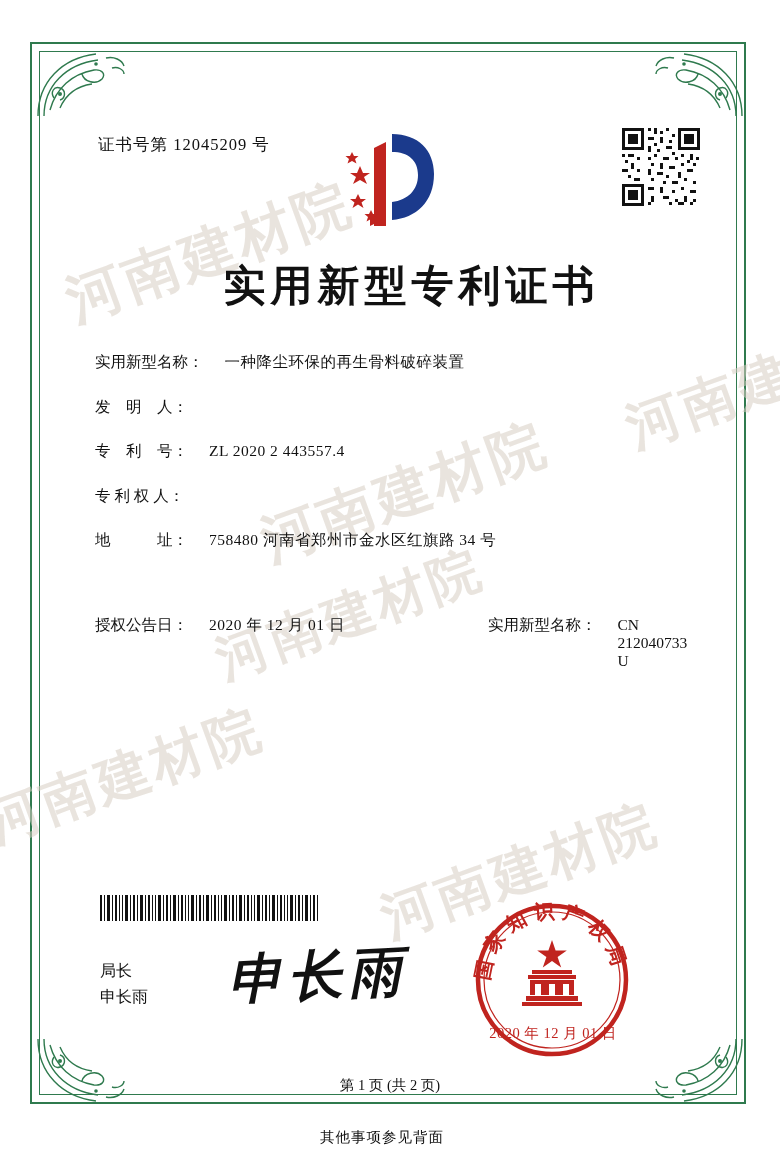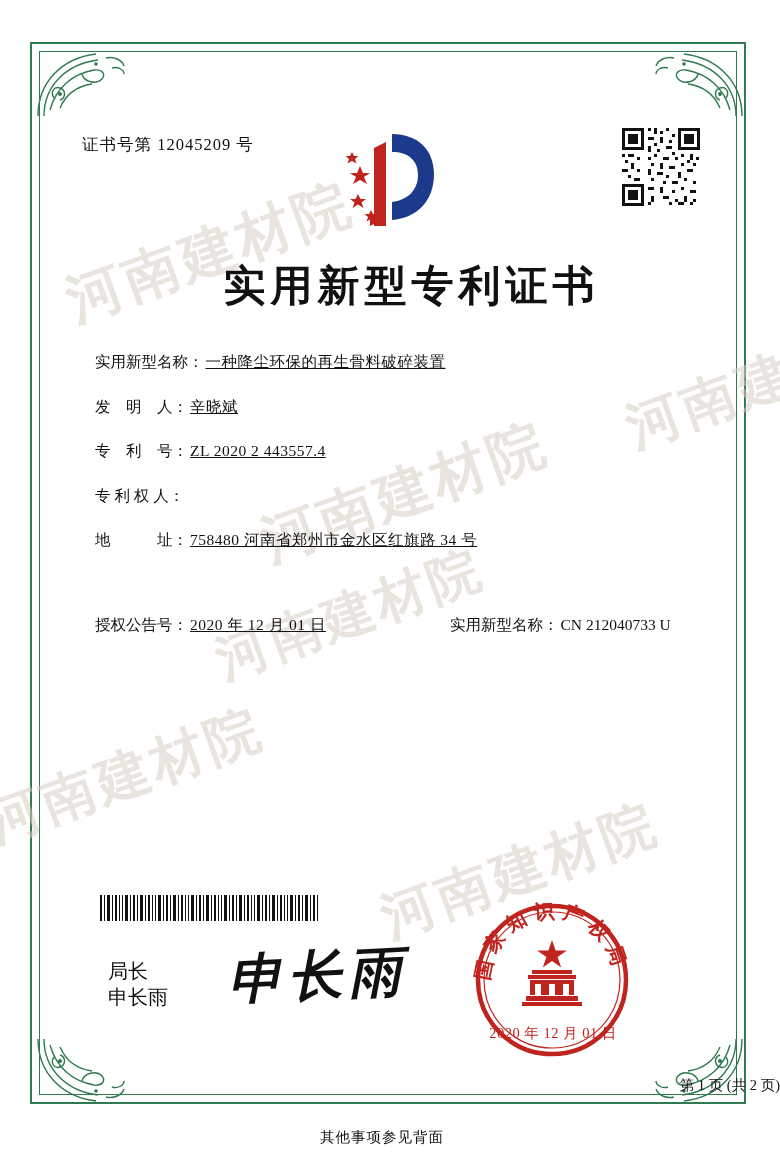--- a/index.html
+++ b/index.html
@@ -70,21 +70,21 @@
   .wm1 { left: 60px;  top: 215px; font-size: 56px; }
   .wm2 { left: 255px; top: 455px; font-size: 56px; }
   .wm3 { left: 210px; top: 580px; font-size: 52px; }
   .wm4 { left: 375px; top: 835px; font-size: 54px; }
   .wm5 { left: 620px; top: 345px; font-size: 54px; }
   .wm6 { left: -20px; top: 740px; font-size: 54px; }
 
   
   .cert-no {
     position: absolute;
-    left: 82px; top: 134px;
+    left: 98px; top: 134px;
     font-size: 16.5px;
     letter-spacing: 1px;
     color: #111;
   }
 
   .logo {
     position: absolute;
     left: 330px; top: 118px;
     width: 124px; height: 122px;
   }
@@ -116,31 +116,31 @@
     left: 95px;
     top: 352px;
     width: 600px;
   }
   .frow {
     display: flex;
     align-items: baseline;
     margin-bottom: 23.5px;
     font-size: 15.5px;
     color: #111;
+    gap: 19px;
   }
   .flabel {
     flex: 0 0 auto;
     letter-spacing: 0px;
     white-space: pre;
   }
   .fvalue {
     flex: 1 1 auto;
     padding-left: 2px;
     letter-spacing: .5px;
-    text-decoration: underline;
   }
   .frow.two-col .fvalue { flex: 0 0 auto; width: 260px; }
   .frow.two-col .flabel2 { flex: 0 0 auto; white-space: pre; }
   .frow.two-col .fvalue2 { flex: 1 1 auto; padding-left: 2px; margin-top: 41px; }
 
   
   .paras {
     position: absolute;
     left: 95px;
     top: 690px;
@@ -158,24 +158,23 @@
     left: 100px; top: 895px;
     height: 26px;
     width: 220px;
   }
   .barcode svg { display:block; }
 
   
   .sig-label {
     position: absolute;
     left: 100px; top: 958px;
-    font-size: 20px;
+    font-size: 16px;
     line-height: 26px;
     color: #111;
-    margin-left: 8px;
   }
   .sig-script {
     position: absolute;
     left: 228px; top: 940px;
     font-size: 54px;
     font-family: "Liberation Serif", serif;
     font-weight: bold;
     font-style: italic;
     letter-spacing: 6px;
     color: #111;
@@ -197,21 +196,21 @@
     font-size: 14.5px;
     color: #c0241f;
     letter-spacing: .5px;
   }
 
   
   .page-num {
     position: absolute;
     left: 0; right: 0;
     top: 1076px;
-    text-align: right;
+    text-align: center;
     font-size: 14.5px;
     color: #111;
   }
   .footer-note {
     position: absolute;
     left: 0; right: 16px;
     top: 1128px;
     text-align: center;
     font-size: 14.5px;
     color: #111;
@@ -396,35 +395,34 @@
 
   <div class="title">实用新型专利证书</div>
 
   <div class="fields">
     <div class="frow">
       <span class="flabel">实用新型名称：</span>
       <span class="fvalue">一种降尘环保的再生骨料破碎装置</span>
     </div>
     <div class="frow">
       <span class="flabel">发　明　人：</span>
-      <span class="fvalue">辛晓斌</span>
     </div>
     <div class="frow">
       <span class="flabel">专　利　号：</span>
       <span class="fvalue">ZL 2020 2 443557.4</span>
     </div>
     <div class="frow">
       <span class="flabel">专 利 权 人：</span>
     </div>
     <div class="frow">
       <span class="flabel">地　　　址：</span>
       <span class="fvalue">758480 河南省郑州市金水区红旗路 34 号</span>
     </div>
     <div class="frow two-col">
-      <span class="flabel">授权公告号：</span>
+      <span class="flabel">授权公告日：</span>
       <span class="fvalue">2020 年 12 月 01 日</span>
       <span class="flabel2">实用新型名称：</span>
       <span class="fvalue2">CN 212040733 U</span>
     </div>
   </div>
 
   <div class="paras">
   </div>
 
   <div class="barcode">

